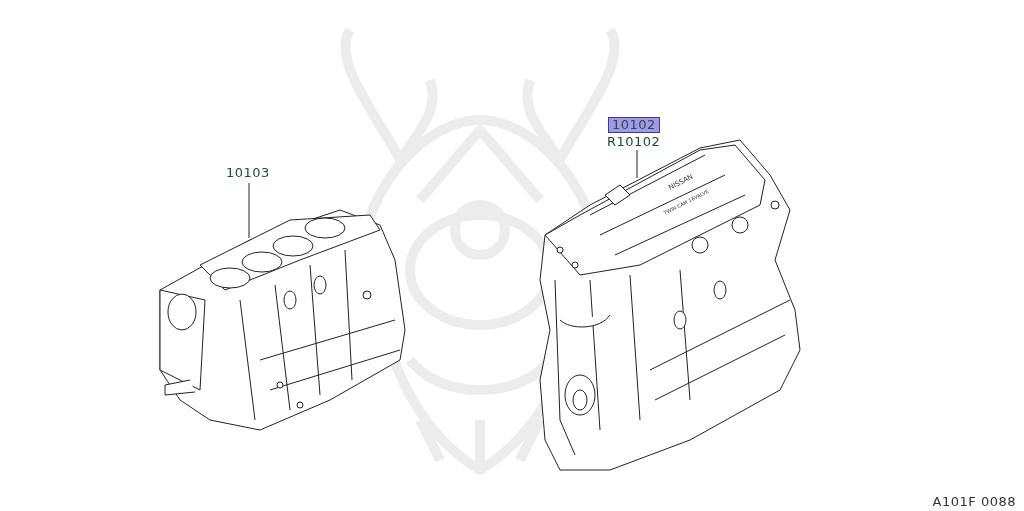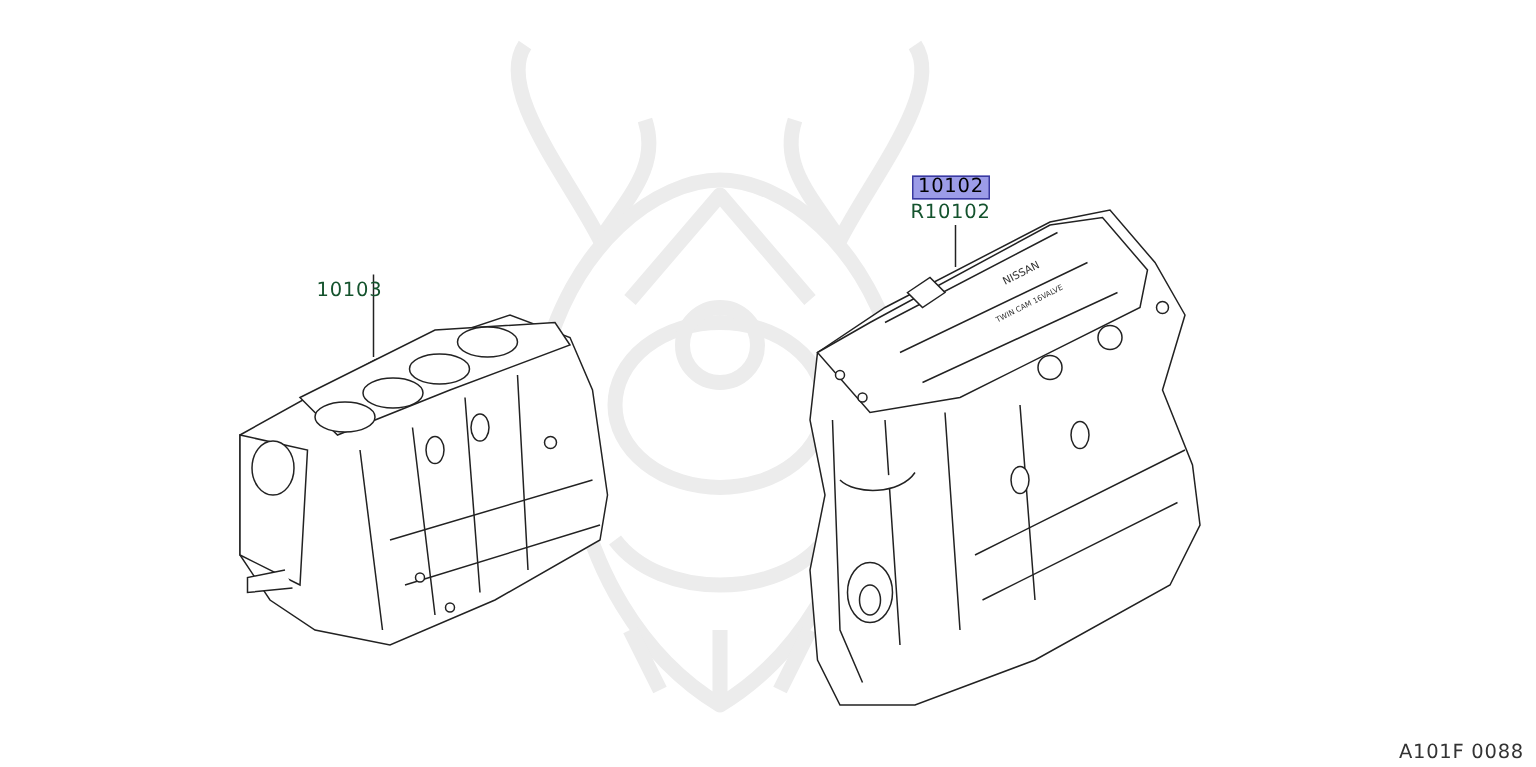--- a/index.html
+++ b/index.html
@@ -1,21 +1,21 @@
 <!DOCTYPE html>
 <html><head>
 <meta charset="utf-8">
 <style>
   html, body { margin: 0; padding: 0; background: #ffffff; }
   body { width: 1024px; height: 511px; position: relative; overflow: hidden;
          font-family: "DejaVu Sans", sans-serif; }
   .canvas { position: absolute; left: 0; top: 0; width: 1024px; height: 511px; }
   .label { position: absolute; font-family: "DejaVu Sans", sans-serif; font-size: 13px;
            color: #14532d; letter-spacing: 0.5px; line-height: 14px; cursor: pointer; }
-  .label.hl { background: #9c9ce8; border: 1px solid #3a3aa0; padding: 0 3px; color: #000000; }
+  .label.hl { background: #9c9ce8; border: 1px solid #3a3aa0; padding: 0 3px; color: #404040; }
   .code { position: absolute; right: 8px; bottom: 2px; font-size: 13px; color: #333;
           letter-spacing: 0.5px; font-family: "DejaVu Sans", sans-serif; }
 </style>
 </head>
 <body>
 
 <svg class="canvas" viewBox="0 0 1024 511" xmlns="http://www.w3.org/2000/svg">
 
   <g fill="none" stroke="#ececec" stroke-width="10" stroke-linejoin="round">
     <path d="M350 30 C 330 60, 380 120, 400 160 C 420 130, 440 110, 430 80"></path>
@@ -65,16 +65,16 @@
     <path d="M650 370 L790 300 M655 400 L785 335"></path>
     <circle cx="700" cy="245" r="8"></circle>
     <circle cx="740" cy="225" r="8"></circle>
     <circle cx="775" cy="205" r="4"></circle>
     <circle cx="560" cy="250" r="3"></circle>
     <circle cx="575" cy="265" r="3"></circle>
   </g>
   <line x1="637" y1="150" x2="637" y2="178" stroke="#222" stroke-width="1"></line>
 </svg>
 
-<div class="label" style="left:211px; top:166px;margin-top:21px;">10103</div>
+<div class="label" style="left:226px; top:166px;">10103</div>
 <div class="label hl" style="left:608px; top:117px;">10102</div>
 <div class="label" style="left:607px; top:135px;">R10102</div>
 <div class="code">A101F 0088</div>
 
 </body></html>

